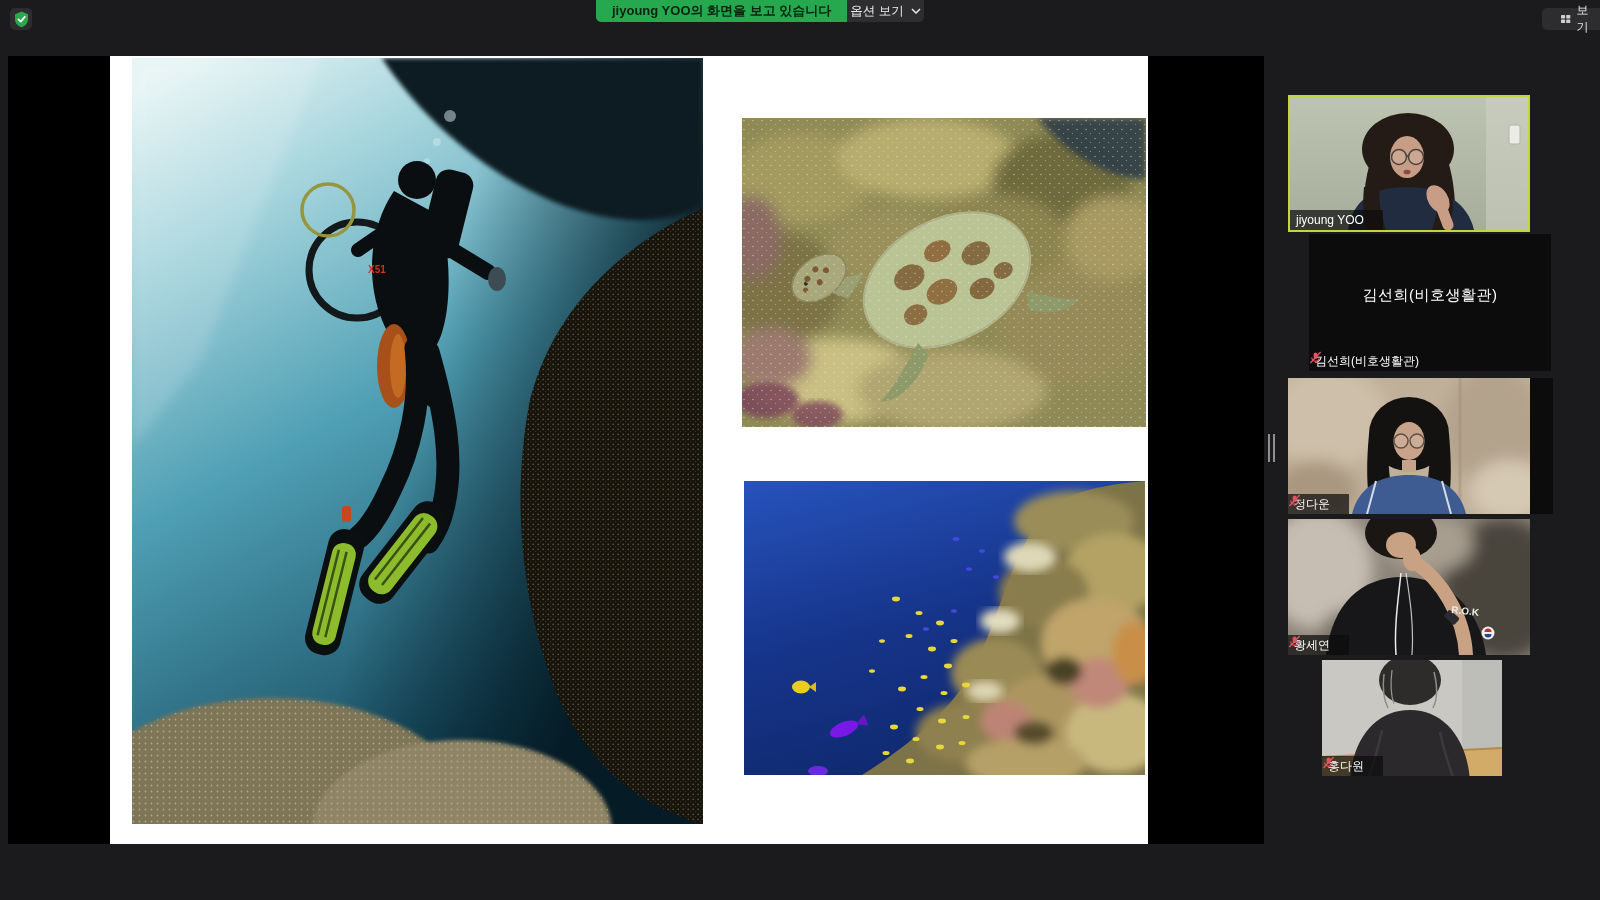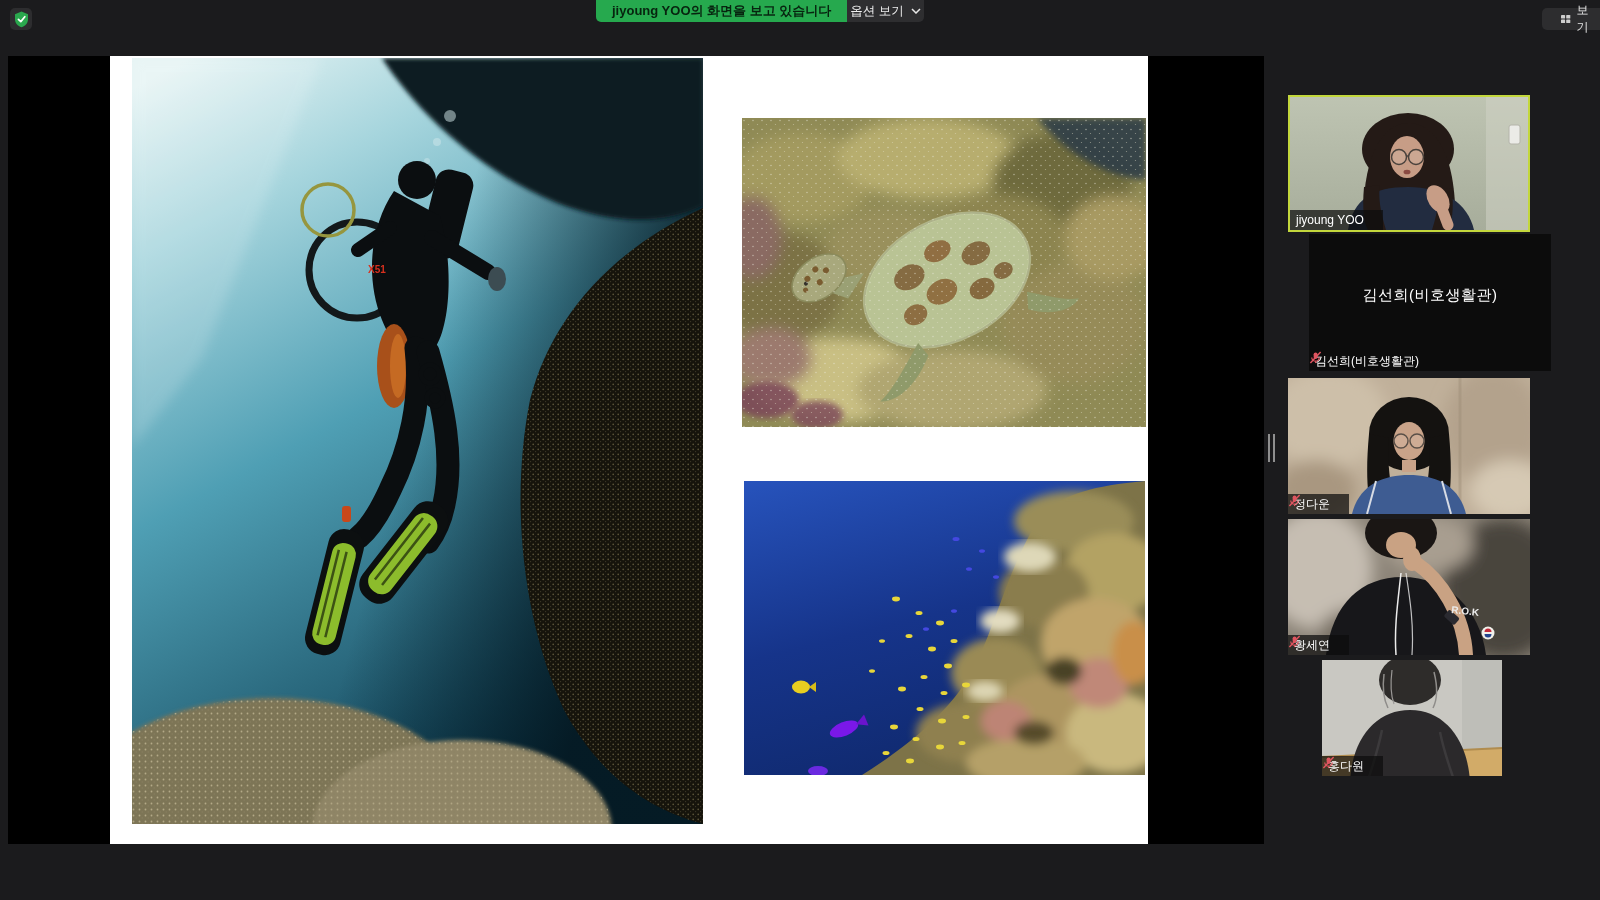--- a/index.html
+++ b/index.html
@@ -24,21 +24,21 @@
   .resize-handle i { display:block; width:2px; height:28px; background:#8f8f8f; }
 
   
   .tile { position:absolute; background:#0c0c0c; overflow:hidden; cursor:pointer; }
   .tile svg { position:absolute; left:0; top:0; }
   .tile.active { border:2px solid #c3d73c; }
   .tile-label { position:absolute; left:0; bottom:0; background:rgba(12,12,12,0.72); color:#fff; font-size:12px; line-height:14px; padding:3px 19px 3px 6px; display:flex; align-items:flex-end; gap:5px; white-space:nowrap; }
   .tile-center-name { position:absolute; left:0; right:0; top:52px; text-align:center; color:#ffffff; font-size:15px; letter-spacing:0.5px; }
   .t1 { left:1288px; top:95px;  width:242px; height:137px; }
   .t2 { left:1288px; top:234px; width:242px; height:137px;margin-left:21px; }
-  .t3 { left:1288px; top:378px; width:242px; height:136px; }
+  .t3 { left:1288px; top:378px; width:265px; height:136px; }
   .t4 { left:1288px; top:519px; width:242px; height:136px; }
   .t5 { left:1322px; top:660px; width:180px; height:116px; }
 
   
   .toolbar { position:absolute; left:0; top:844px; width:1600px; height:56px; background:#1b1b1d; z-index:6; }
   .tbtn { position:absolute; top:846px; height:50px; display:flex; flex-direction:column; align-items:center; justify-content:flex-end; gap:4px; color:#dadada; font-size:13px; cursor:pointer; }
   .tbtn .ic { height:24px; display:flex; align-items:flex-start; gap:3px; }
   .caret { position:absolute; cursor:pointer; }
   .share-label { color:#2fae5e; }
   .leave-btn { position:absolute; left:1521px; top:856px; background:#b02c3a; color:#ffffff; font-size:13.5px; border:none; border-radius:8px; padding:7px 17px; cursor:pointer; }

